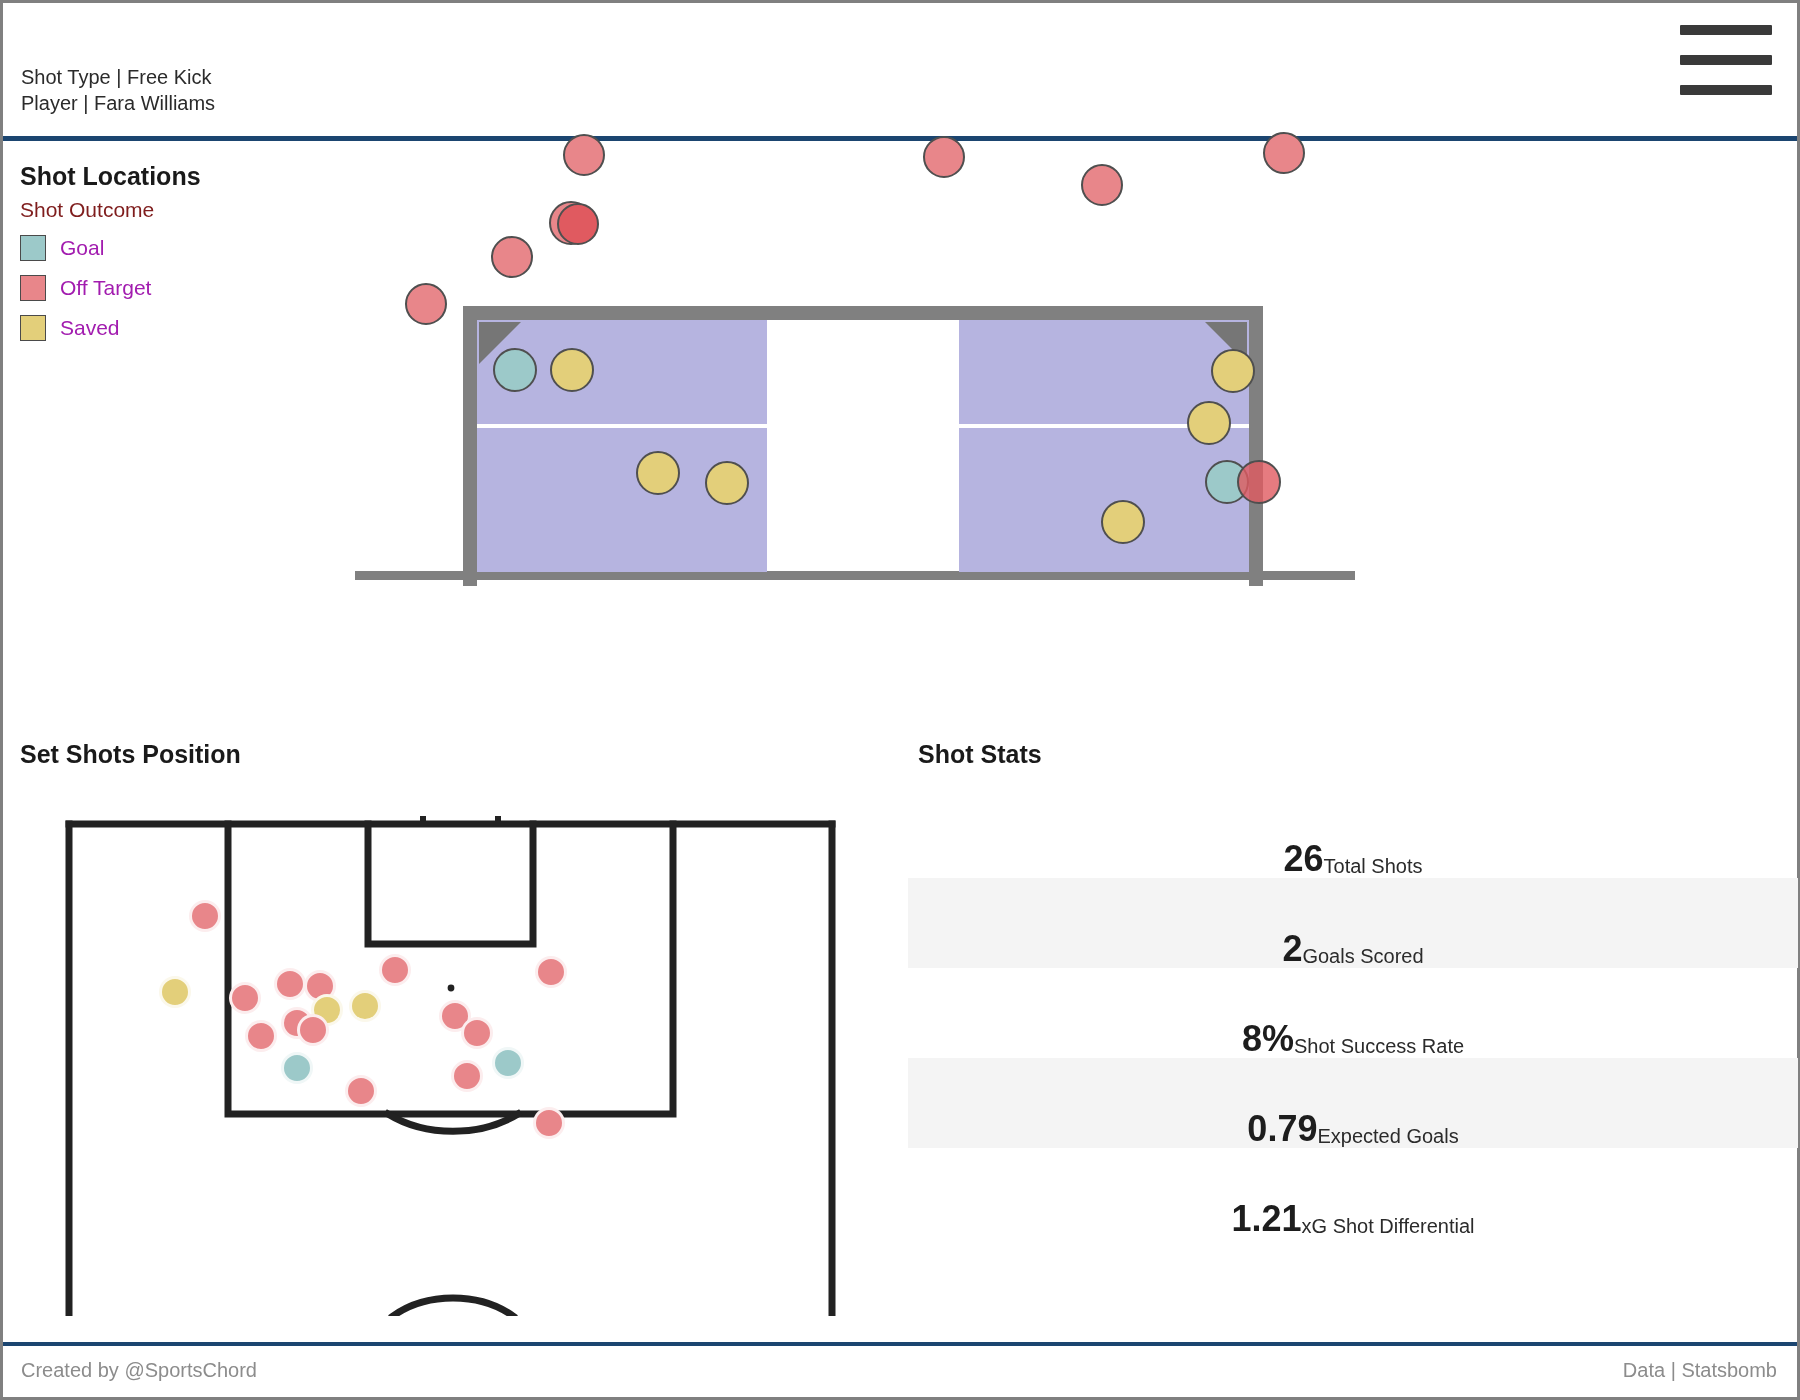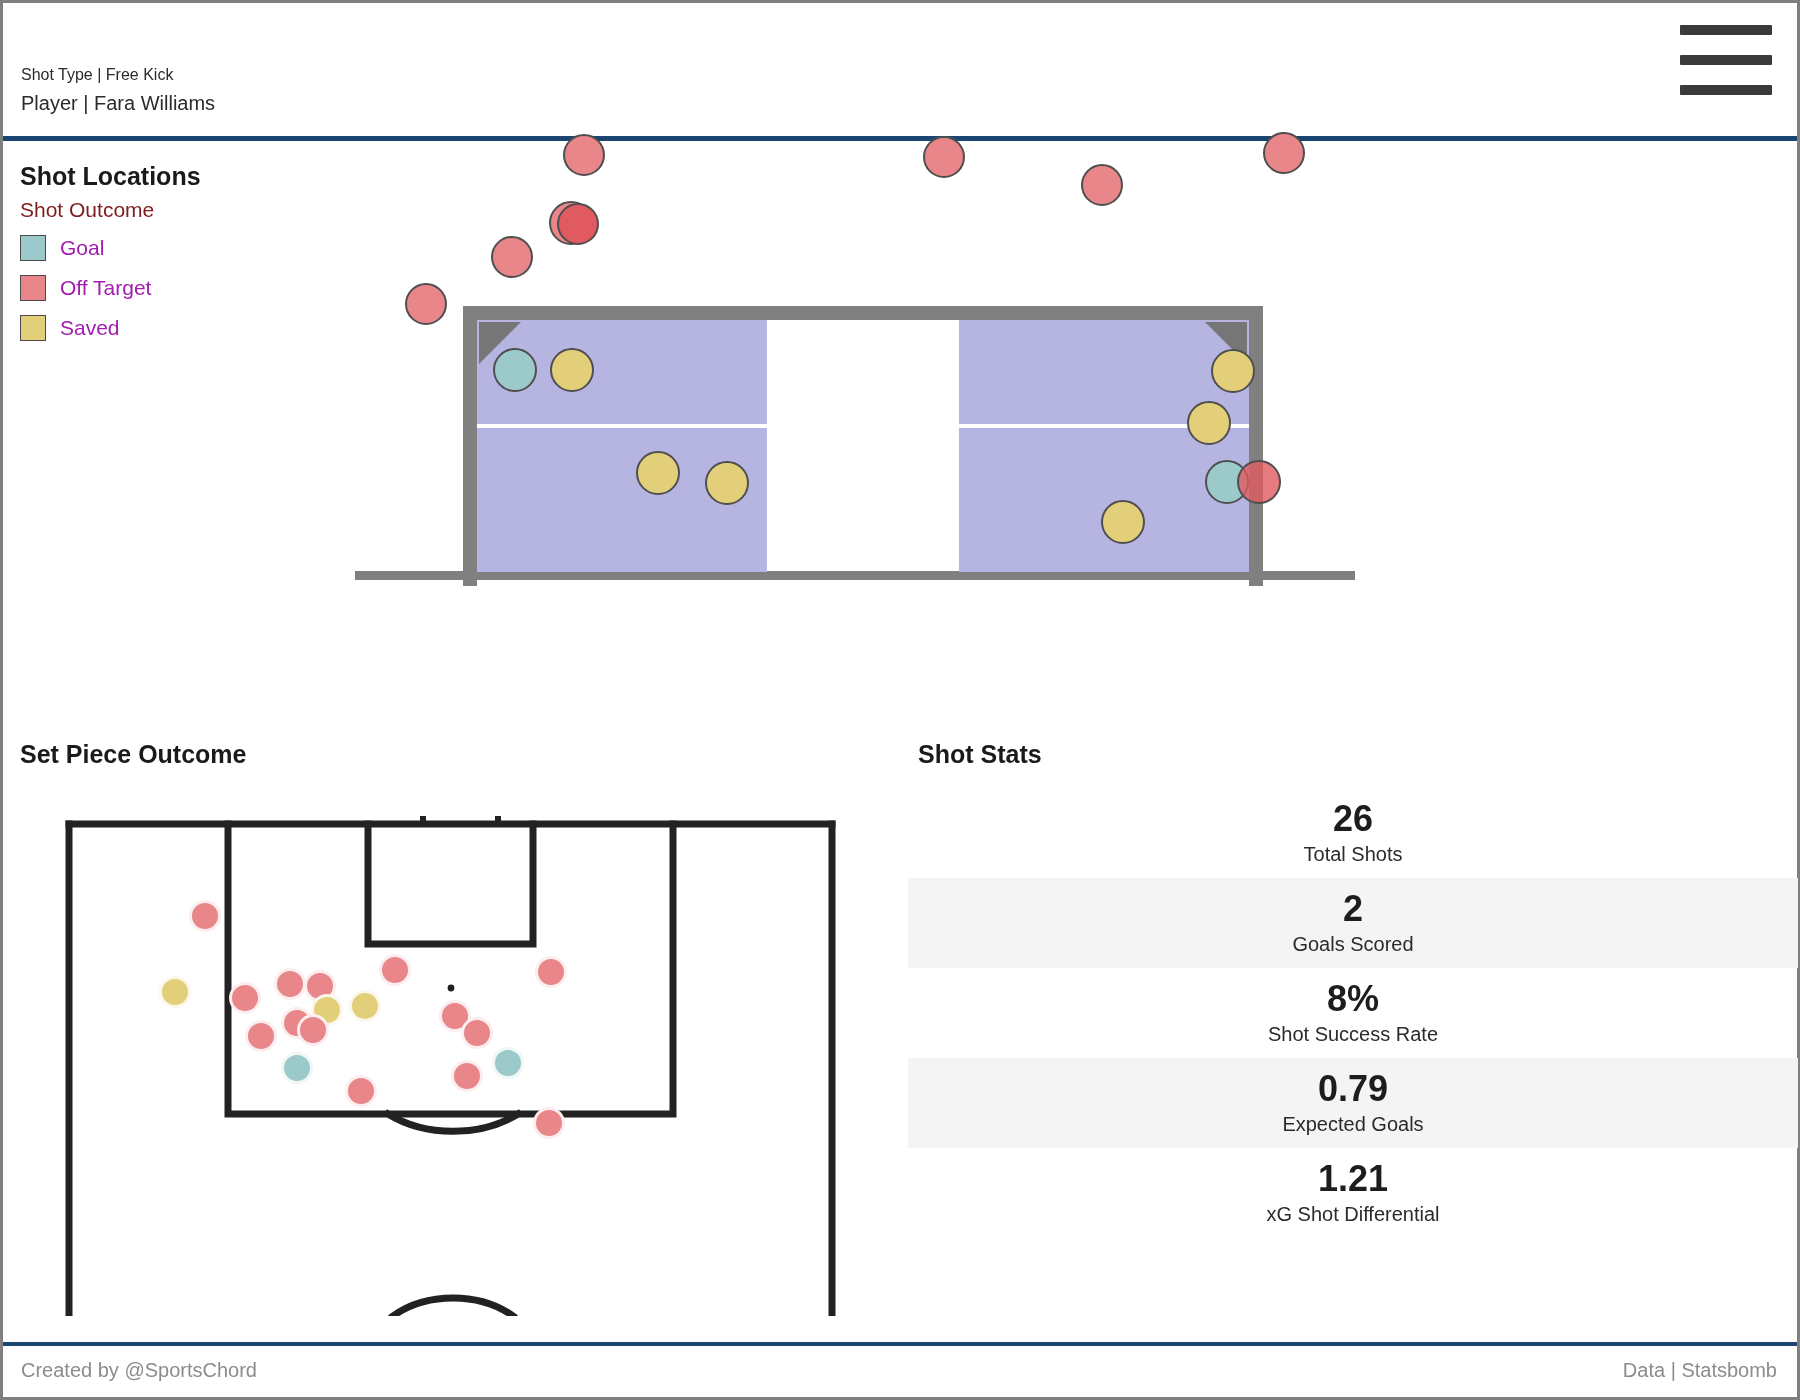--- a/index.html
+++ b/index.html
@@ -22,21 +22,21 @@
     position:absolute;left:0;top:0;width:1794px;height:138px;
     box-sizing:border-box;
     background:#ffffff;
     border-bottom:5px solid #1b4570;
   }
   .title{
     position:absolute;left:17px;top:20px;
     font-size:33px;font-weight:bold;color:#1a1a1a;
     letter-spacing:-0.3px;white-space:nowrap;
   }
-  .sub1{position:absolute;left:18px;top:63px;font-size:16px;color:#2b2b2b;white-space:nowrap;}
+  .sub1{position:absolute;left:18px;top:63px;font-size:20px;color:#2b2b2b;white-space:nowrap;}
   .sub2{position:absolute;left:18px;top:89px;font-size:20px;color:#2b2b2b;white-space:nowrap;}
   .hamburger{
     position:absolute;right:25px;top:22px;
     width:92px;height:70px;
     display:flex;flex-direction:column;justify-content:space-between;
     cursor:pointer;
   }
   .hamburger span{display:block;height:10px;background:#3a3a3a;border-radius:1px;}
 
   
@@ -84,22 +84,22 @@
   
   .sec-lower{position:absolute;left:0;top:723px;width:1794px;height:622px;}
   #pos-title{position:absolute;left:17px;top:14px;}
   #stats-title{position:absolute;left:915px;top:14px;}
 
   .pitch-wrap{position:absolute;left:60px;top:90px;width:775px;height:500px;}
   .pitch-svg{position:absolute;left:0;top:0;}
 
   .stats{position:absolute;left:905px;top:62px;width:890px;}
   .stat-row{
-    height:90px;display:flex;flex-direction:column;
-    align-items:center;justify-content:center;
+    height:90px;display:flex;flex-direction:row;
+    align-items:flex-end;justify-content:center;
   }
   .stat-row.shaded{background:#f4f4f4;}
   .stat-val{font-size:36px;font-weight:bold;color:#1d1d1d;line-height:1.05;}
   .stat-lab{font-size:20px;color:#2b2b2b;margin-top:5px;}
 
   
   .footer{
     position:absolute;left:0;bottom:0;width:1794px;height:51px;
     border-top:4px solid #1b4570;background:#ffffff;margin-top:48px;
   }
@@ -168,21 +168,21 @@
       <div class="dot gm" style="left:302px;top:315px;width:44px;height:44px;background:#e3cf7a;"></div>
       <div class="dot gm" style="left:808px;top:203px;width:44px;height:44px;background:#e3cf7a;"></div>
       <div class="dot gm" style="left:784px;top:255px;width:44px;height:44px;background:#e3cf7a;"></div>
       <div class="dot gm" style="left:698px;top:354px;width:44px;height:44px;background:#e3cf7a;"></div>
       <div class="dot gm" style="left:802px;top:314px;width:44px;height:44px;background:#9cc9c9;"></div>
       <div class="dot gm" style="left:834px;top:314px;width:44px;height:44px;background:rgba(224,90,96,0.80);"></div>
     </div>
   </div>
 
   <div class="sec-lower">
-    <div class="panel-title" id="pos-title">Set Piece Outcome</div>
+    <div class="panel-title" id="pos-title">Set Shots Position</div>
     <div class="panel-title" id="stats-title">Shot Stats</div>
 
     <div class="pitch-wrap">
       <svg class="pitch-svg" width="775" height="500" viewBox="0 0 775 500">
         <g fill="none" stroke="#222222" stroke-width="7" stroke-linecap="square">
 
           <line x1="6" y1="8" x2="769" y2="8"></line>
           <line x1="6" y1="8" x2="6" y2="500"></line>
           <line x1="769" y1="8" x2="769" y2="500"></line>
 

